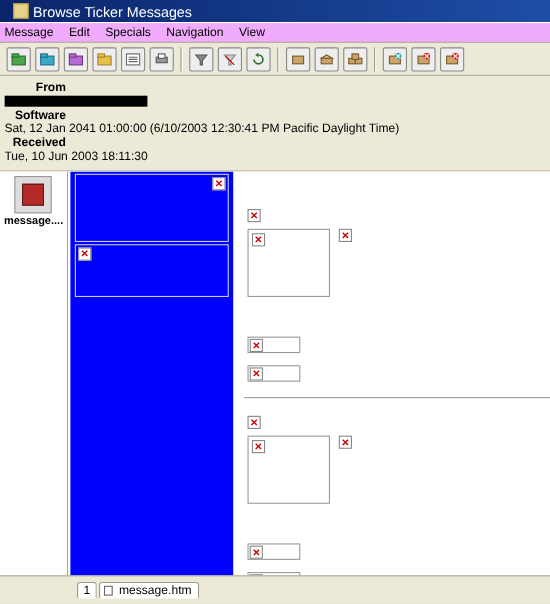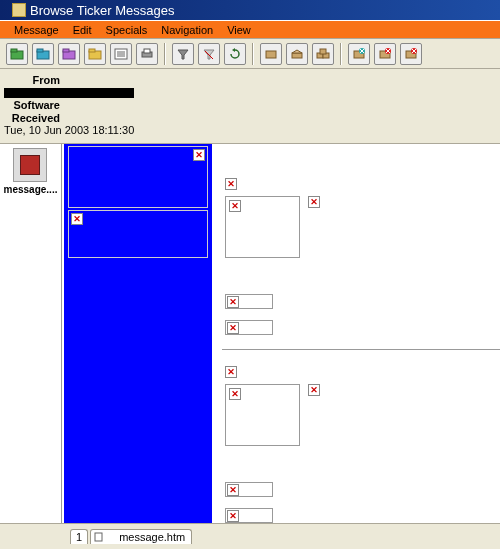--- a/index.html
+++ b/index.html
@@ -21,26 +21,26 @@
     padding: 0 12px;
     font-size: 13px;
   }
   .titlebar .ticon {
     width: 14px; height: 14px;
     background: #e6d28a;
     border: 1px solid #b89a3a;
     margin-right: 4px;
   }
   .menubar {
-    background: #f97316;
+    background: #f0abfc;
     height: 19px;
     display: flex;
     align-items: center;
     gap: 14px;
-    padding: 0 14px;
+    padding: 0 4px;
     border-bottom: 1px solid #aca899;
     border-top: 1px solid #fff;
   }
   .menubar span { cursor: default; }
   .toolbar {
     background: #ece9d8;
     height: 30px;
     display: flex;
     align-items: center;
     gap: 4px;
@@ -155,21 +155,21 @@
     font-size: 11px;
   }
   .tab {
     background: #fff;
     border: 1px solid #9e9a8a;
     border-bottom: none;
     padding: 1px 6px 1px 3px;
     border-radius: 3px 3px 0 0;
     display: inline-flex;
     align-items: center;
-    gap: 15px;
+    gap: 4px;
     margin-left: 2px;
   }
   .tabnum {
     background: #fff;
     border: 1px solid #9e9a8a;
     border-bottom: none;
     padding: 1px 5px;
     border-radius: 3px 3px 0 0;
   }
   svg { display:block; }
@@ -293,20 +293,21 @@
     </span>
 </div>
 
 <div class="header-area">
   <div class="hrow">
     <div class="hlbl">From</div>
     <div class="hval"><span class="redacted"></span></div>
   </div>
   <div class="hrow">
     <div class="hlbl">Software</div>
+    <div class="hval">Sat, 12 Jan 2041  01:00:00  (6/10/2003 12:30:41 PM Pacific Daylight Time)</div>
   </div>
   <div class="hrow">
     <div class="hlbl">Received</div>
     <div class="hval">Tue, 10 Jun 2003  18:11:30</div>
   </div>
 </div>
 
 <div class="workarea">
   <div class="sidebar">
     <div class="thumb">

